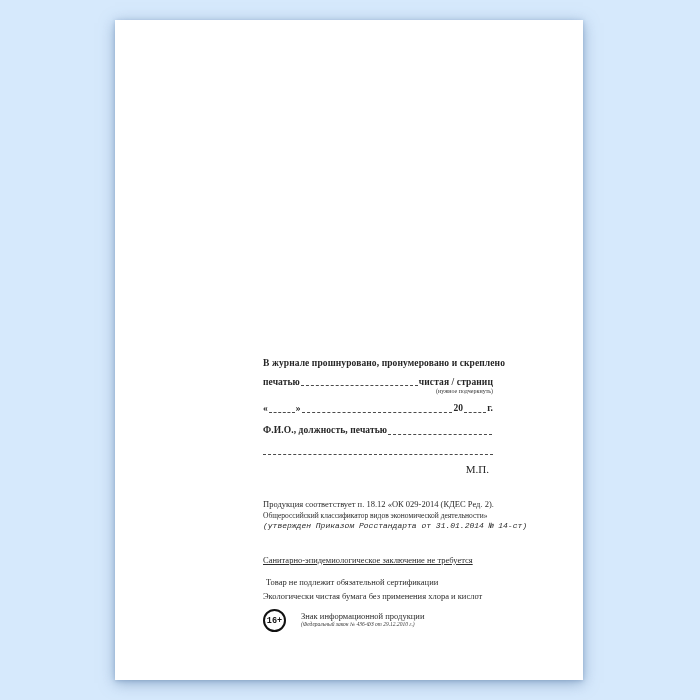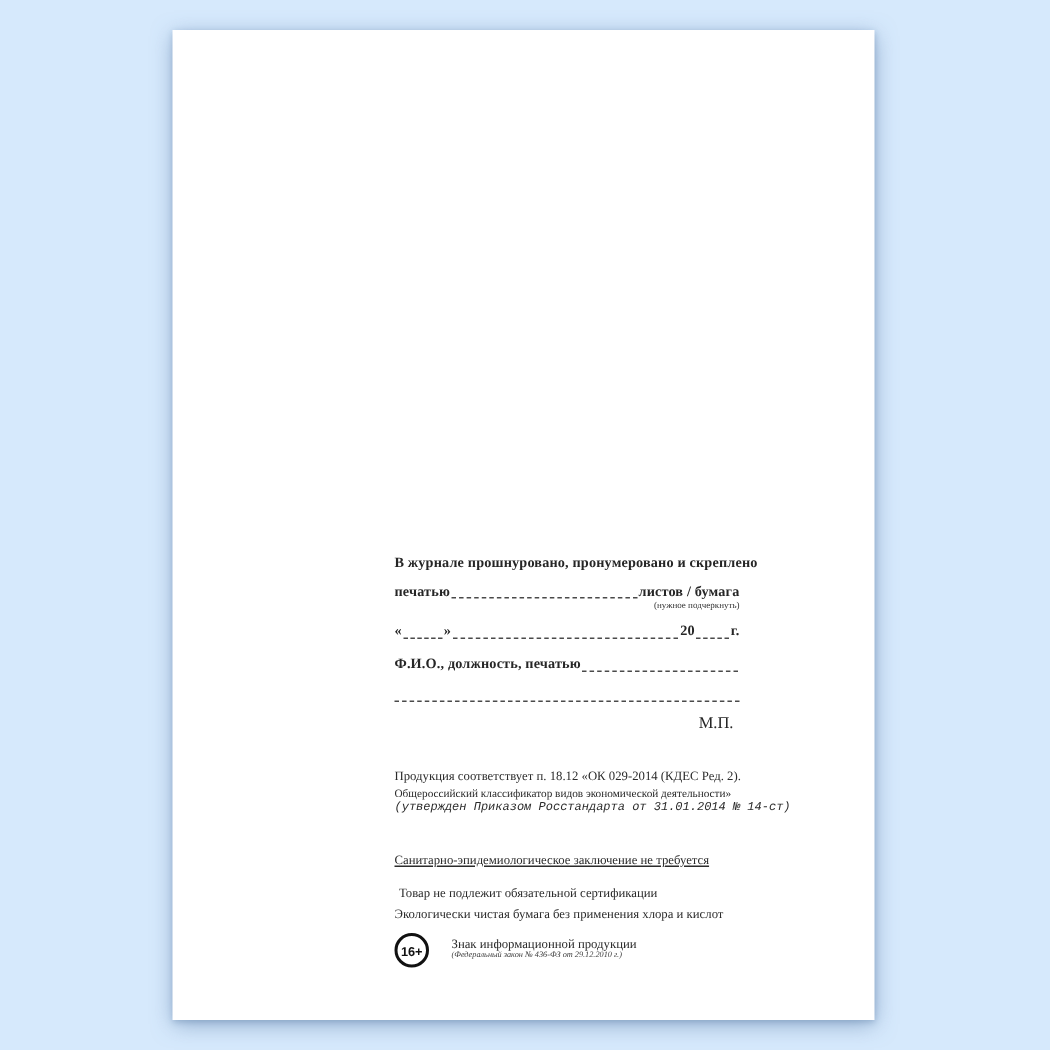--- a/index.html
+++ b/index.html
@@ -13,21 +13,21 @@
   .stage { position: absolute; inset: 0; }
   .paper {
     position: absolute;
     left: 115px; top: 20px;
     width: 468px; height: 660px;
     background: #ffffff;
     box-shadow: 0 3px 14px rgba(88,122,165,.55), 0 1px 4px rgba(88,122,165,.35);
   }
   .content {
     position: absolute;
-    left: 148px; top: 351px;
+    left: 148px; top: 338px;
     width: 230px;
     color: #262626;
   }
   .bold-line {
     font-weight: 700;
     font-size: 9.5px;
     line-height: 10px;
     letter-spacing: 0.1px;
     white-space: nowrap;
   }
@@ -71,21 +71,21 @@
   .cert-sanitary { font-size: 8.5px; line-height: 11px; margin-bottom: 11px; white-space: nowrap; text-decoration: underline; }
   .cert-tovar { font-size: 8.5px; line-height: 11px; margin-bottom: 3px; padding-left: 3px; white-space: nowrap; }
   .cert-eco { font-size: 8.5px; line-height: 11px; margin-bottom: 6px; white-space: nowrap; }
   .badge-row { display: flex; align-items: flex-start; }
   .age-badge {
     flex: 0 0 auto;
     width: 23px; height: 23px;
     border: 2px solid #111;
     border-radius: 50%;
     display: flex; align-items: center; justify-content: center;
-    font-family: Liberation Sans, sans-serif;
+    font-family: Liberation Mono, monospace;
     font-weight: 700;
     font-size: 8.5px;
     color: #111;
     margin-top: 1px;
   }
   .badge-text { margin-left: 15px; padding-top: 3px; }
   .info-sign { font-size: 8.5px; line-height: 10px; white-space: nowrap; }
   .info-law  { font-size: 5.5px; font-style: italic; line-height: 7px; color: #3a3a3a; white-space: nowrap; }
 </style>
 </head>
@@ -93,21 +93,21 @@
 
 <div class="stage">
   <div class="paper">
     <div class="content">
 
       <div class="bold-line title">В журнале прошнуровано, пронумеровано и скреплено</div>
 
       <div class="row bold-line seal-row">
         <span>печатью</span>
         <span class="fill"></span>
-        <span>листов / бумага</span>
+        <span>чистая / страниц</span>
       </div>
 
       <div class="note">(нужное подчеркнуть)</div>
 
       <div class="row bold-line date-row">
         <span>«</span>
         <span class="fill w38"></span>
         <span>»</span>
         <span class="fill"></span>
         <span>20</span>

